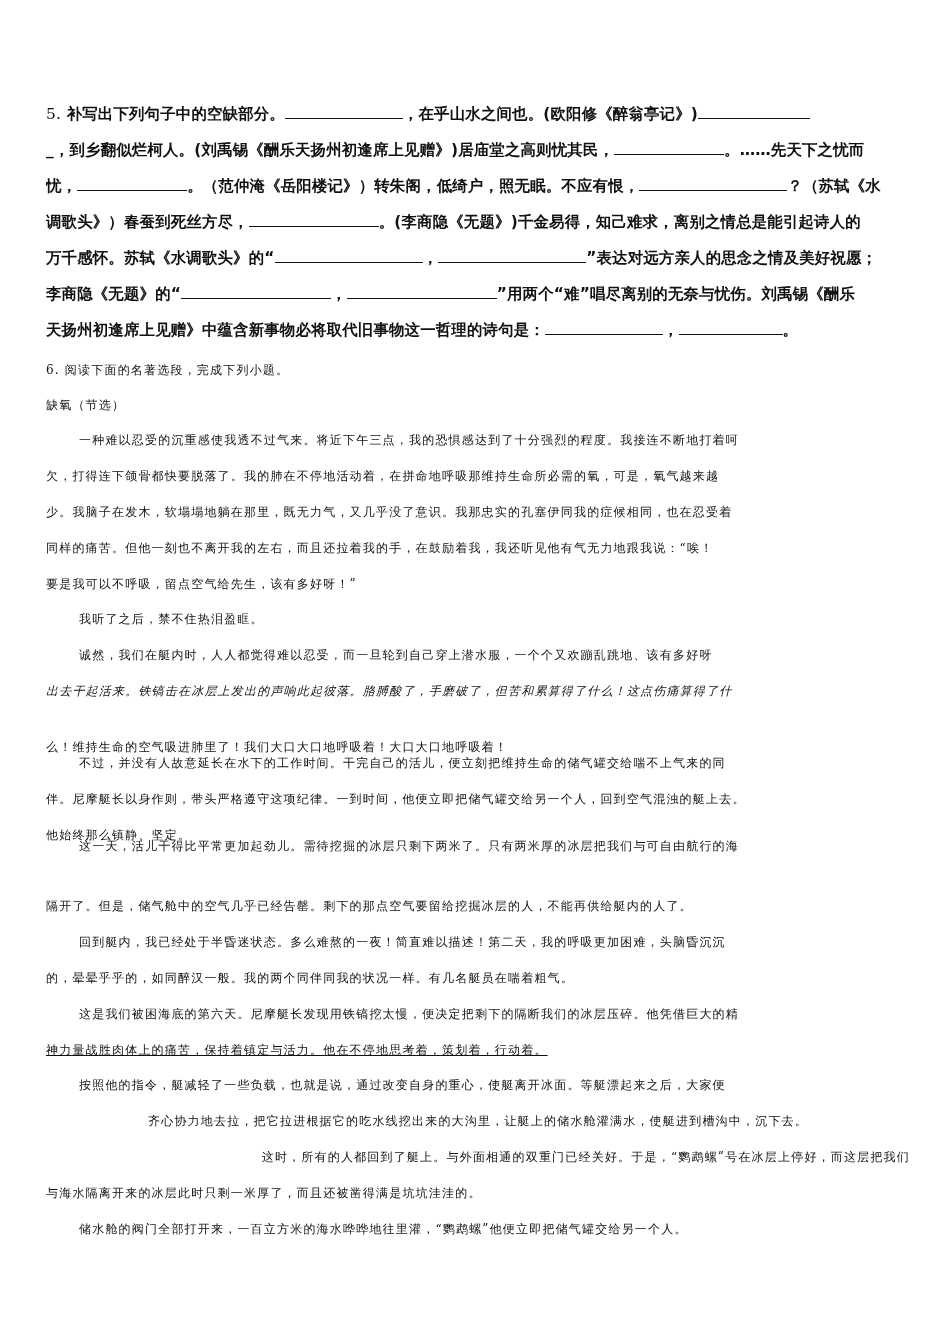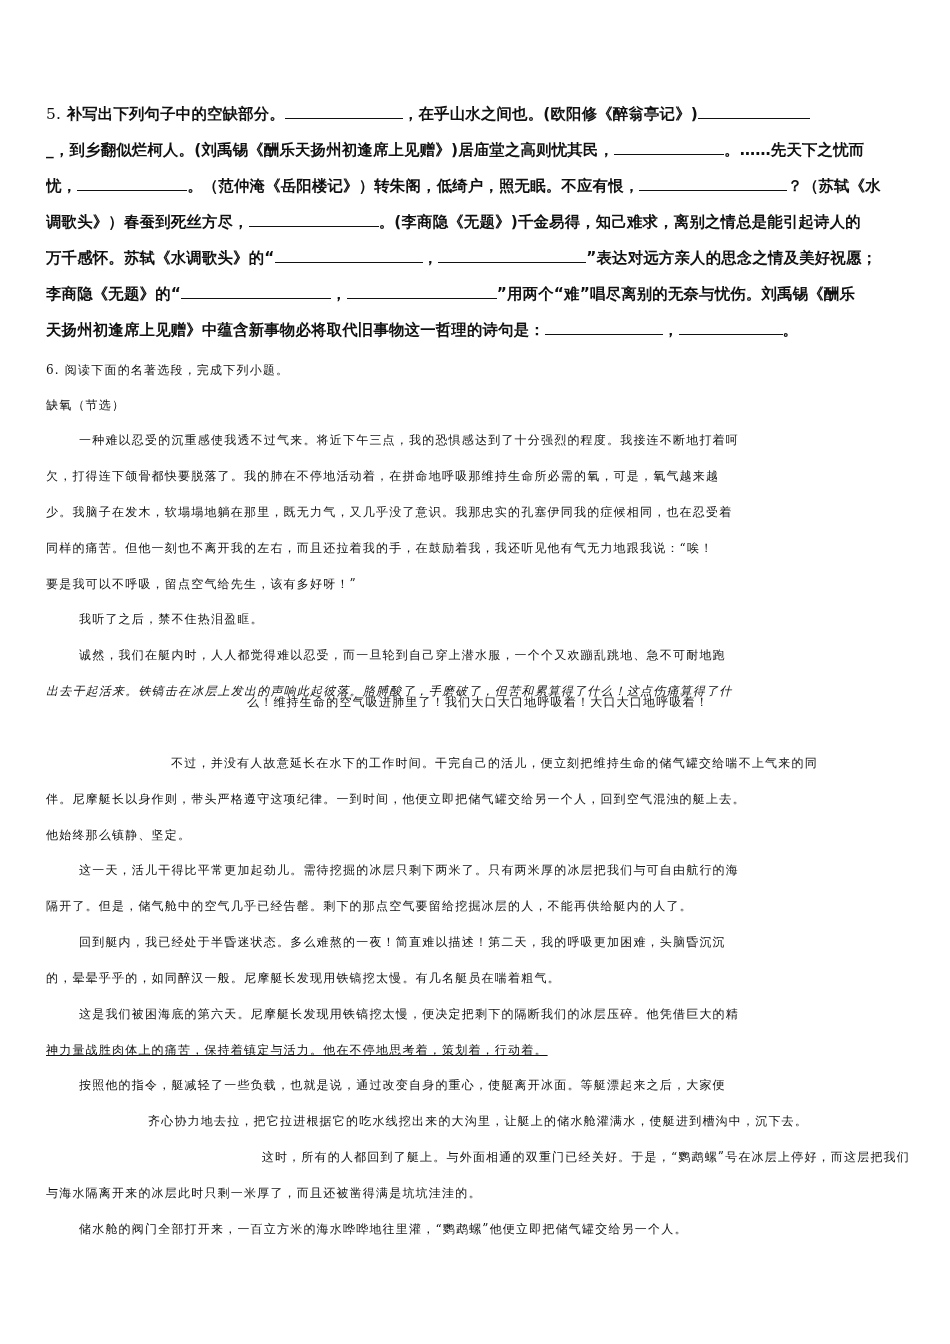--- a/index.html
+++ b/index.html
@@ -45,30 +45,30 @@
   <div>
     <div class="line plain" style="top:360px;">6. 阅读下面的名著选段，完成下列小题。</div>
     <div class="line plain" style="top:395px;">缺氧（节选）</div>
 
     <div class="line plain indent" style="top:430px;">一种难以忍受的沉重感使我透不过气来。将近下午三点，我的恐惧感达到了十分强烈的程度。我接连不断地打着呵</div>
     <div class="line plain" style="top:466px;">欠，打得连下颌骨都快要脱落了。我的肺在不停地活动着，在拼命地呼吸那维持生命所必需的氧，可是，氧气越来越</div>
     <div class="line plain" style="top:502px;">少。我脑子在发木，软塌塌地躺在那里，既无力气，又几乎没了意识。我那忠实的孔塞伊同我的症候相同，也在忍受着</div>
     <div class="line plain" style="top:538px;">同样的痛苦。但他一刻也不离开我的左右，而且还拉着我的手，在鼓励着我，我还听见他有气无力地跟我说：“唉！</div>
     <div class="line plain" style="top:574px;">要是我可以不呼吸，留点空气给先生，该有多好呀！”</div>
     <div class="line plain indent" style="top:609px;">我听了之后，禁不住热泪盈眶。</div>
-    <div class="line plain indent" style="top:645px;">诚然，我们在艇内时，人人都觉得难以忍受，而一旦轮到自己穿上潜水服，一个个又欢蹦乱跳地、急不可耐地跑</div>
+    <div class="line plain indent" style="top:645px;">诚然，我们在艇内时，人人都觉得难以忍受，而一旦轮到自己穿上潜水服，一个个又欢蹦乱跳地、该有多好呀</div>
     <div class="line plain" style="top:681px;font-style:italic;">出去干起活来。铁镐击在冰层上发出的声响此起彼落。胳膊酸了，手磨破了，但苦和累算得了什么！这点伤痛算得了什</div>
-    <div class="line plain" style="top:692px;text-align:center;">么！维持生命的空气吸进肺里了！我们大口大口地呼吸着！大口大口地呼吸着！</div>
-    <div class="line plain indent" style="top:753px;text-align:center;">不过，并没有人故意延长在水下的工作时间。干完自己的活儿，便立刻把维持生命的储气罐交给喘不上气来的同</div>
+    <div class="line plain" style="top:737px;">么！维持生命的空气吸进肺里了！我们大口大口地呼吸着！大口大口地呼吸着！</div>
+    <div class="line plain indent" style="top:753px;">不过，并没有人故意延长在水下的工作时间。干完自己的活儿，便立刻把维持生命的储气罐交给喘不上气来的同</div>
     <div class="line plain" style="top:789px;">伴。尼摩艇长以身作则，带头严格遵守这项纪律。一到时间，他便立即把储气罐交给另一个人，回到空气混浊的艇上去。</div>
     <div class="line plain" style="top:825px;">他始终那么镇静、坚定。</div>
-    <div class="line plain indent" style="top:860px;">这一天，活儿干得比平常更加起劲儿。需待挖掘的冰层只剩下两米了。只有两米厚的冰层把我们与可自由航行的海</div>
+    <div class="line plain indent" style="top:836px;">这一天，活儿干得比平常更加起劲儿。需待挖掘的冰层只剩下两米了。只有两米厚的冰层把我们与可自由航行的海</div>
     <div class="line plain" style="top:896px;">隔开了。但是，储气舱中的空气几乎已经告罄。剩下的那点空气要留给挖掘冰层的人，不能再供给艇内的人了。</div>
     <div class="line plain indent" style="top:932px;">回到艇内，我已经处于半昏迷状态。多么难熬的一夜！简直难以描述！第二天，我的呼吸更加困难，头脑昏沉沉</div>
-    <div class="line plain" style="top:968px;">的，晕晕乎乎的，如同醉汉一般。尼摩艇长发现用铁镐挖太慢。有几名艇员在喘着粗气。</div>
+    <div class="line plain" style="top:968px;">的，晕晕乎乎的，如同醉汉一般。我的两个同伴同我的状况一样。有几名艇员在喘着粗气。</div>
     <div class="line plain indent" style="top:1004px;">这是我们被困海底的第六天。尼摩艇长发现用铁镐挖太慢，便决定把剩下的隔断我们的冰层压碎。他凭借巨大的精</div>
     <div class="line plain" style="top:1040px;text-decoration:underline;">神力量战胜肉体上的痛苦，保持着镇定与活力。他在不停地思考着，策划着，行动着。</div>
     <div class="line plain indent" style="top:1075px;">按照他的指令，艇减轻了一些负载，也就是说，通过改变自身的重心，使艇离开冰面。等艇漂起来之后，大家便</div>
     <div class="line plain" style="top:1111px;text-align:center;">齐心协力地去拉，把它拉进根据它的吃水线挖出来的大沟里，让艇上的储水舱灌满水，使艇进到槽沟中，沉下去。</div>
     <div class="line plain indent" style="top:1147px;text-align:right;">这时，所有的人都回到了艇上。与外面相通的双重门已经关好。于是，“鹦鹉螺”号在冰层上停好，而这层把我们</div>
     <div class="line plain" style="top:1183px;">与海水隔离开来的冰层此时只剩一米厚了，而且还被凿得满是坑坑洼洼的。</div>
     <div class="line plain indent" style="top:1219px;">储水舱的阀门全部打开来，一百立方米的海水哗哗地往里灌，“鹦鹉螺”他便立即把储气罐交给另一个人。</div>
   </div>
 
 </div>

